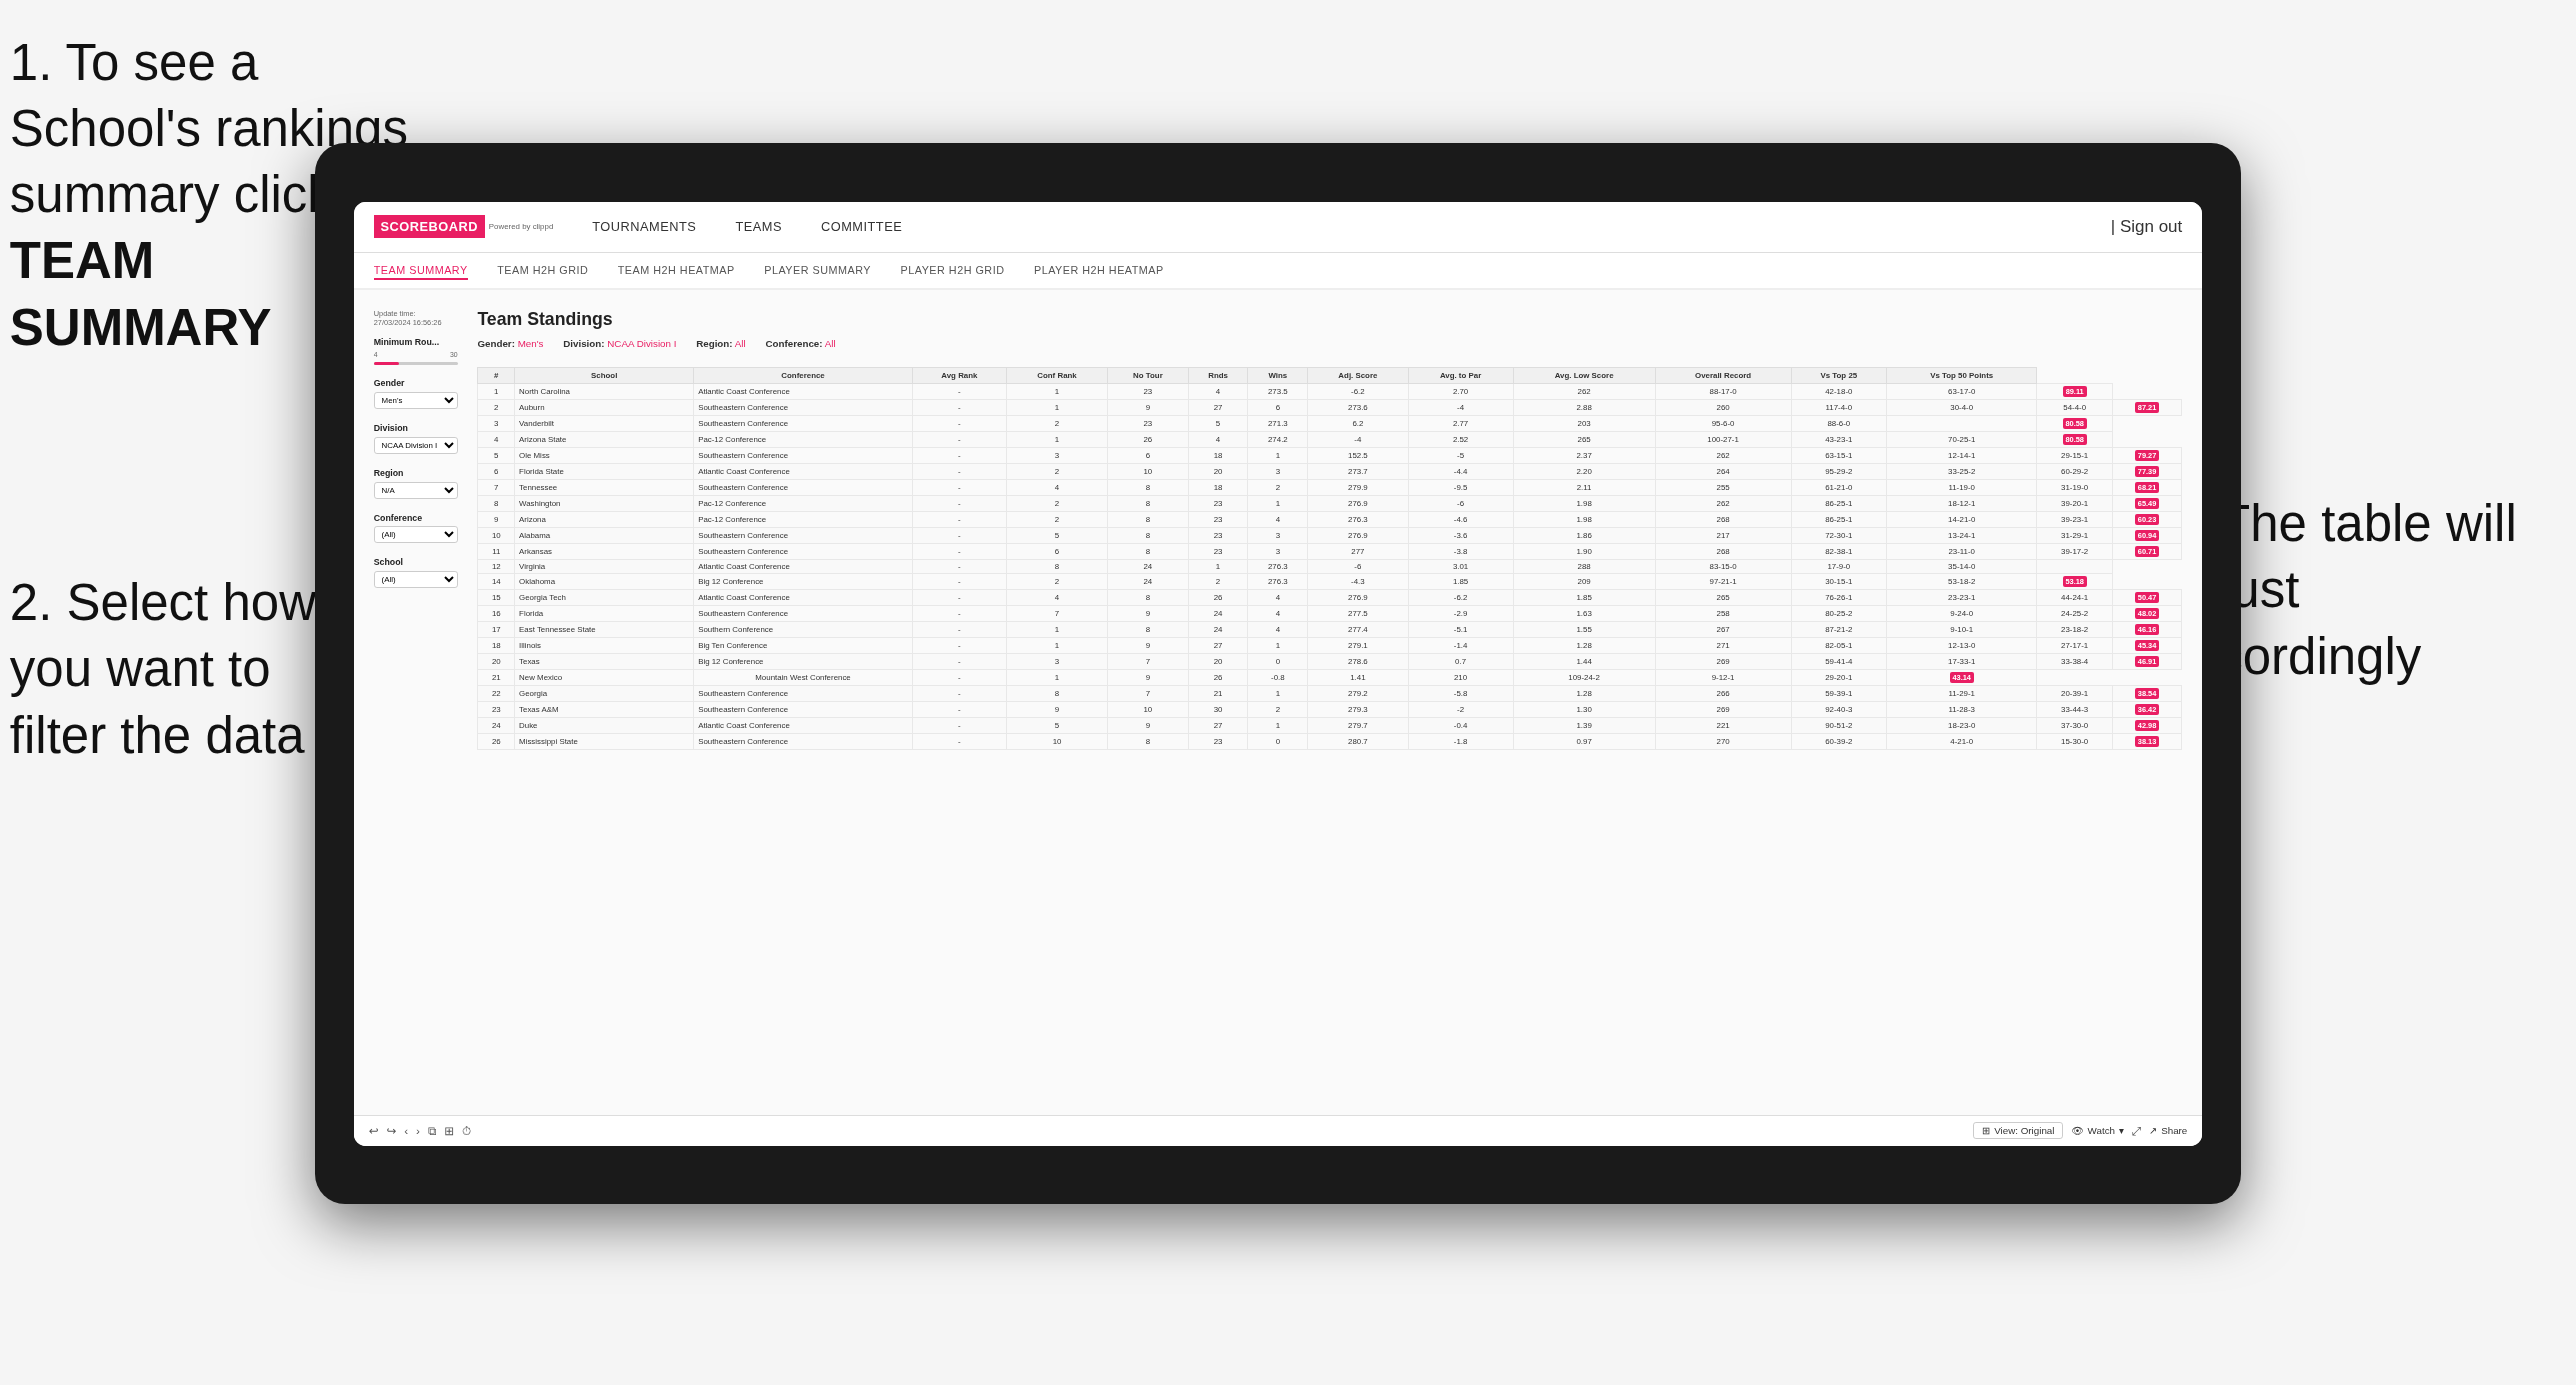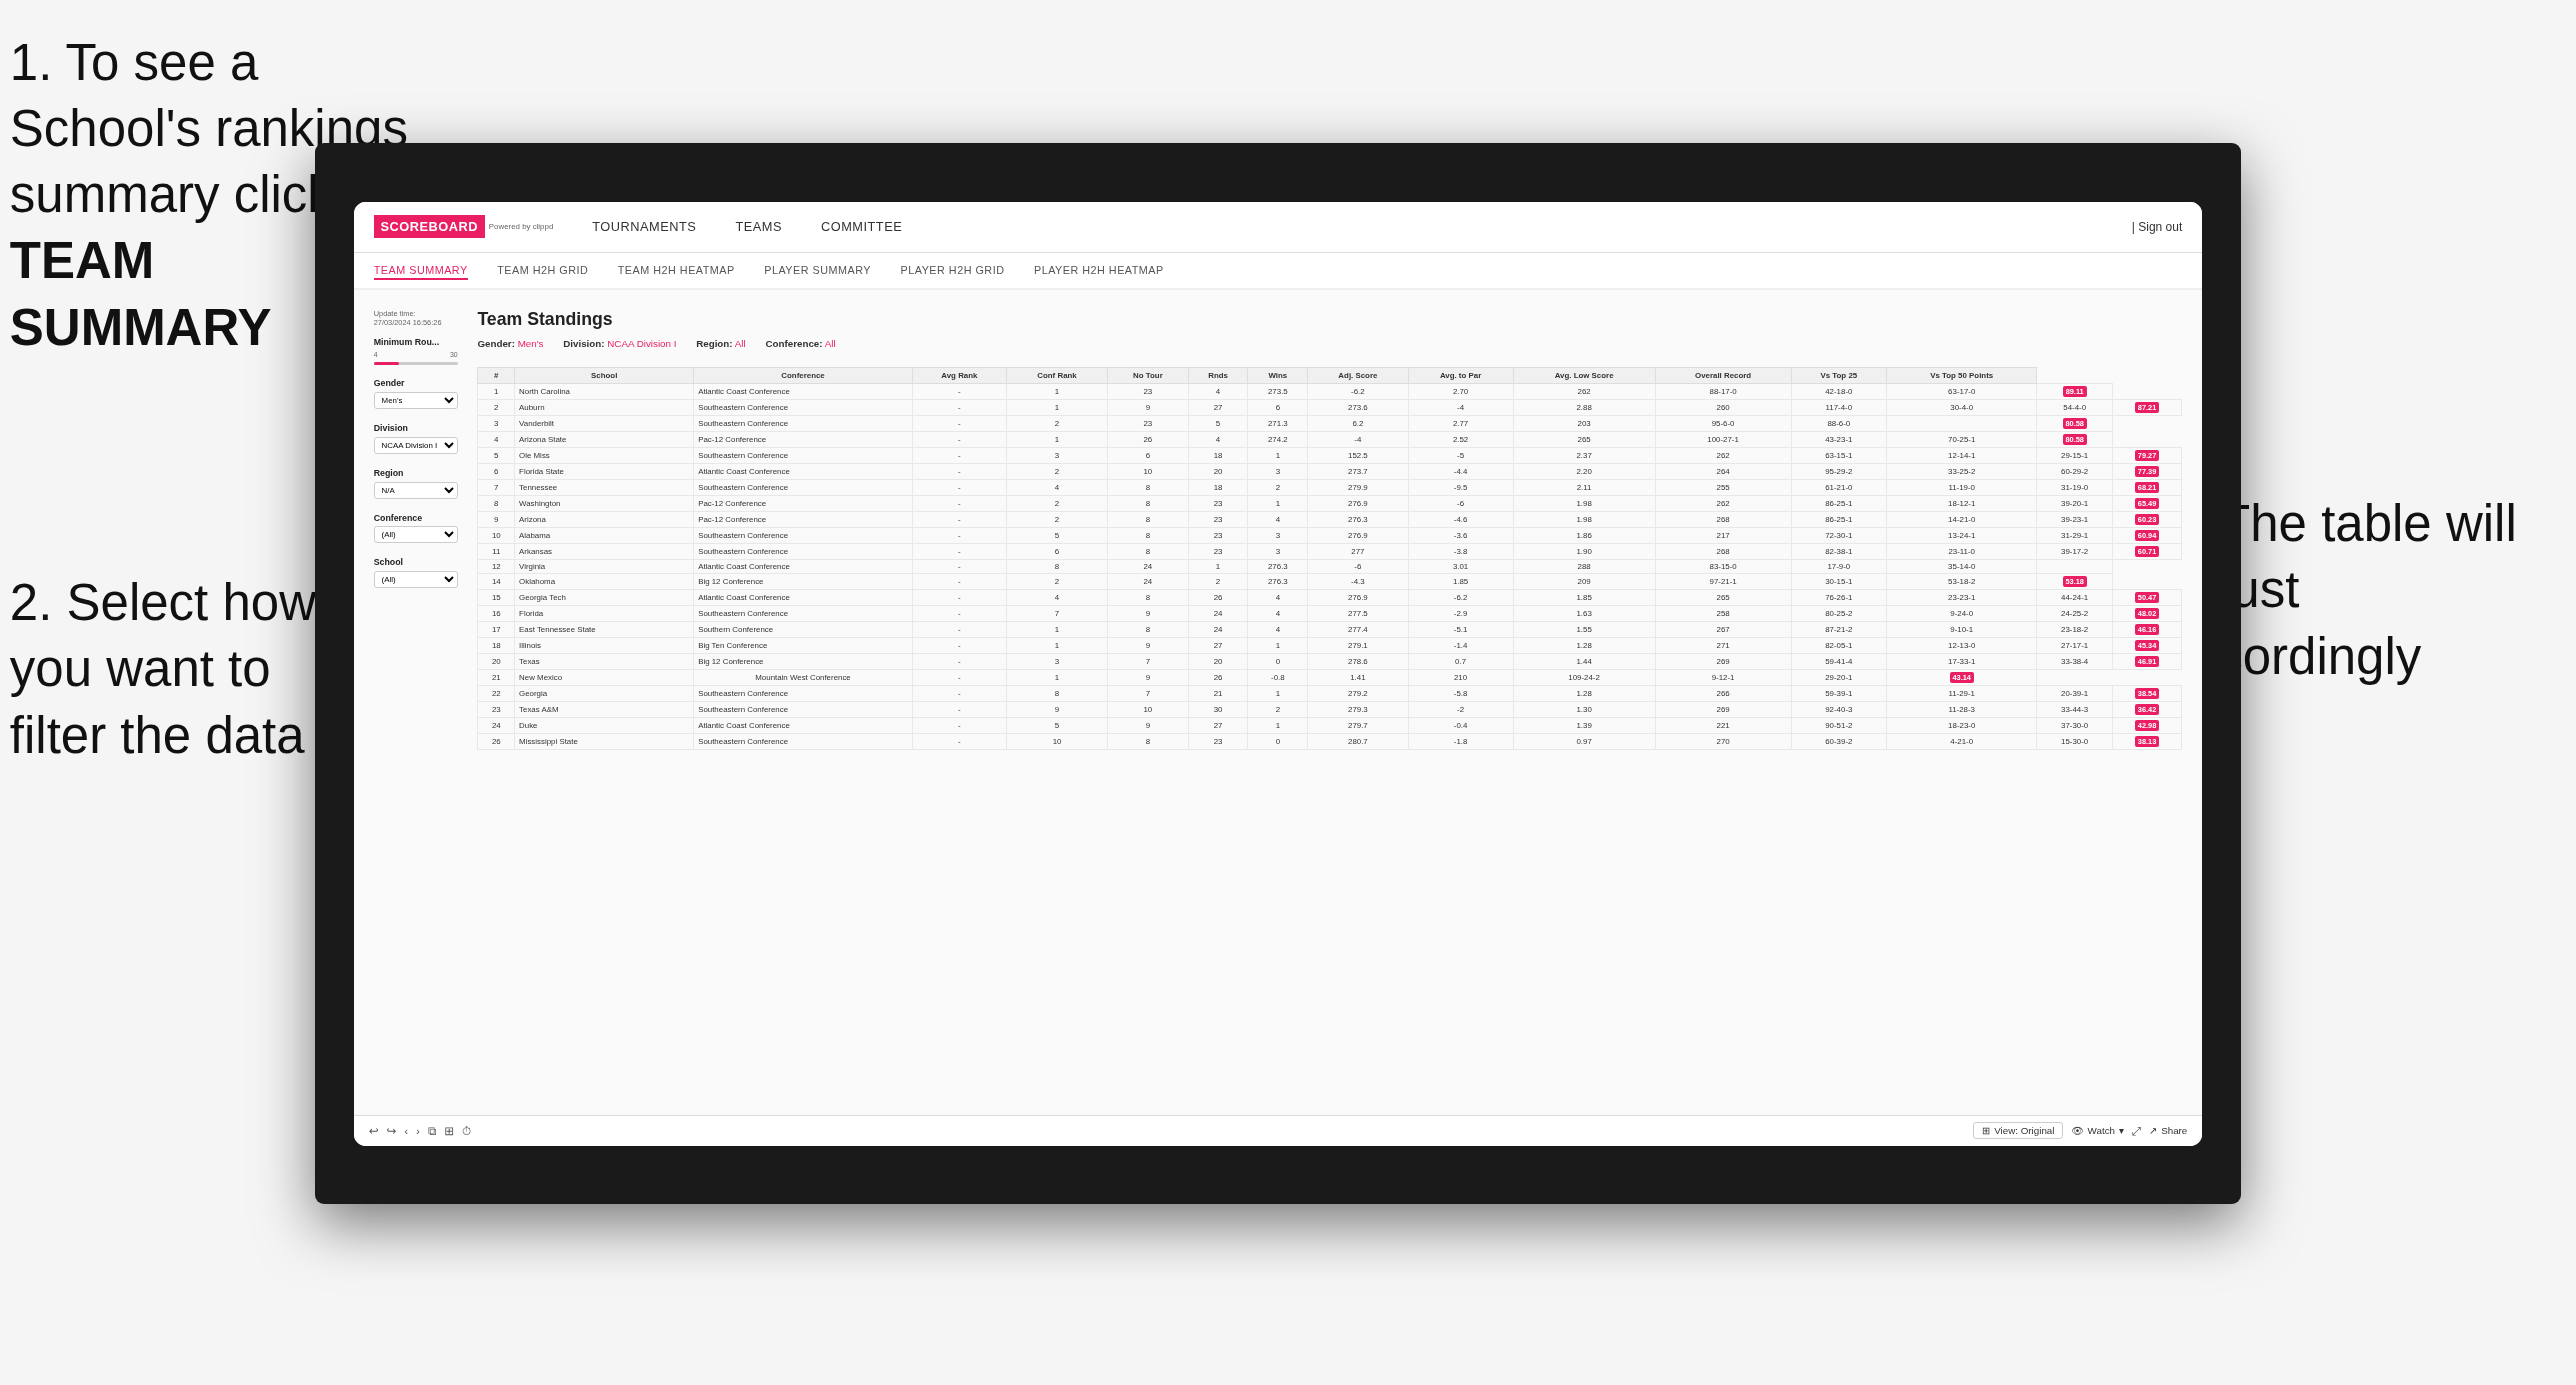--- a/index.html
+++ b/index.html
@@ -69,21 +69,21 @@
     }
 
     
     .tablet {
       position: absolute;
       left: 315px;
       top: 143px;
       width: 1926px;
       height: 1061px;
       background: #1a1a1a;
-      border-radius: 9px;
+      border-radius: 30px;
       box-shadow: 0 19.7px 59px rgba(0,0,0,0.5);
       display: flex;
       align-items: center;
       justify-content: center;
     }
     .tablet-screen {
       width: 1848px;
       height: 944px;
       background: #fff;
       border-radius: 11.8px;
@@ -126,21 +126,21 @@
       flex: 1;
     }
     .nav-item {
       font-size: 12.8px;
       color: #333;
       cursor: pointer;
       padding: 3.9px 0;
       letter-spacing: 0.5px;
     }
     .sign-out {
-      font-size: 12px;
+      font-size: 17px;
       color: #333;
       cursor: pointer;
     }
 
     
     .sub-nav {
       background: #fff;
       border-bottom: 2px solid #eee;
       display: flex;
       align-items: center;

